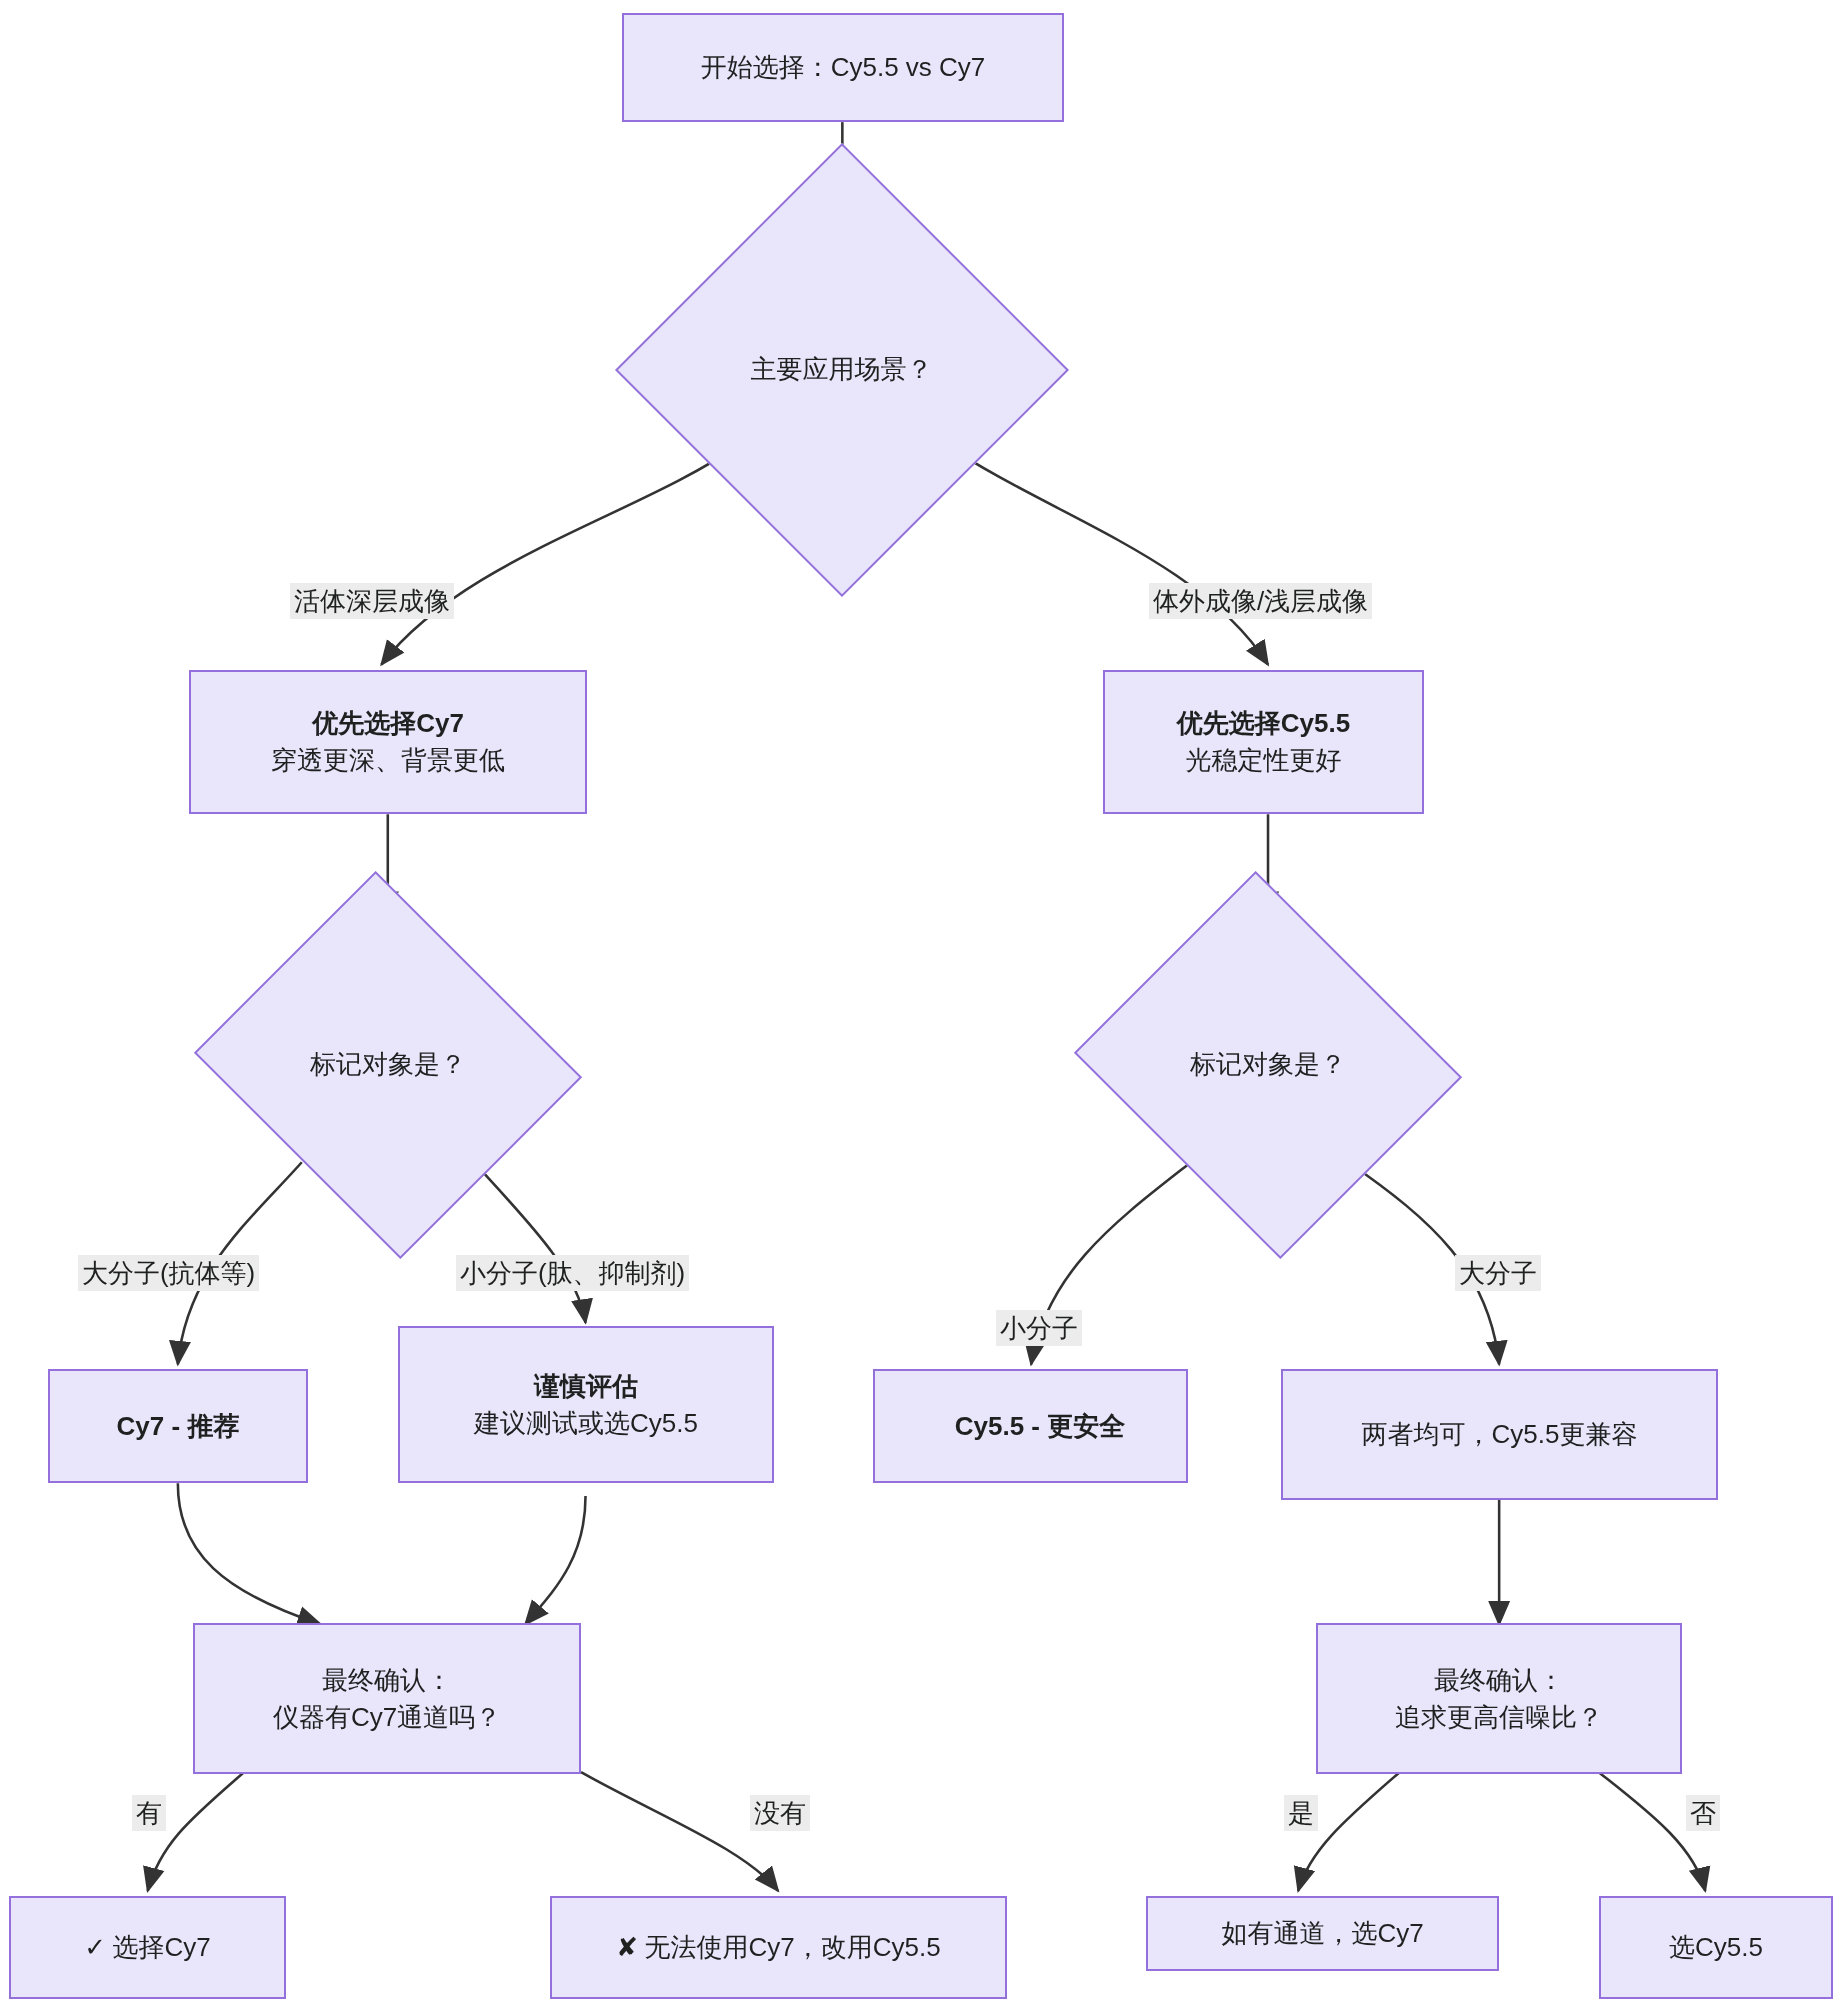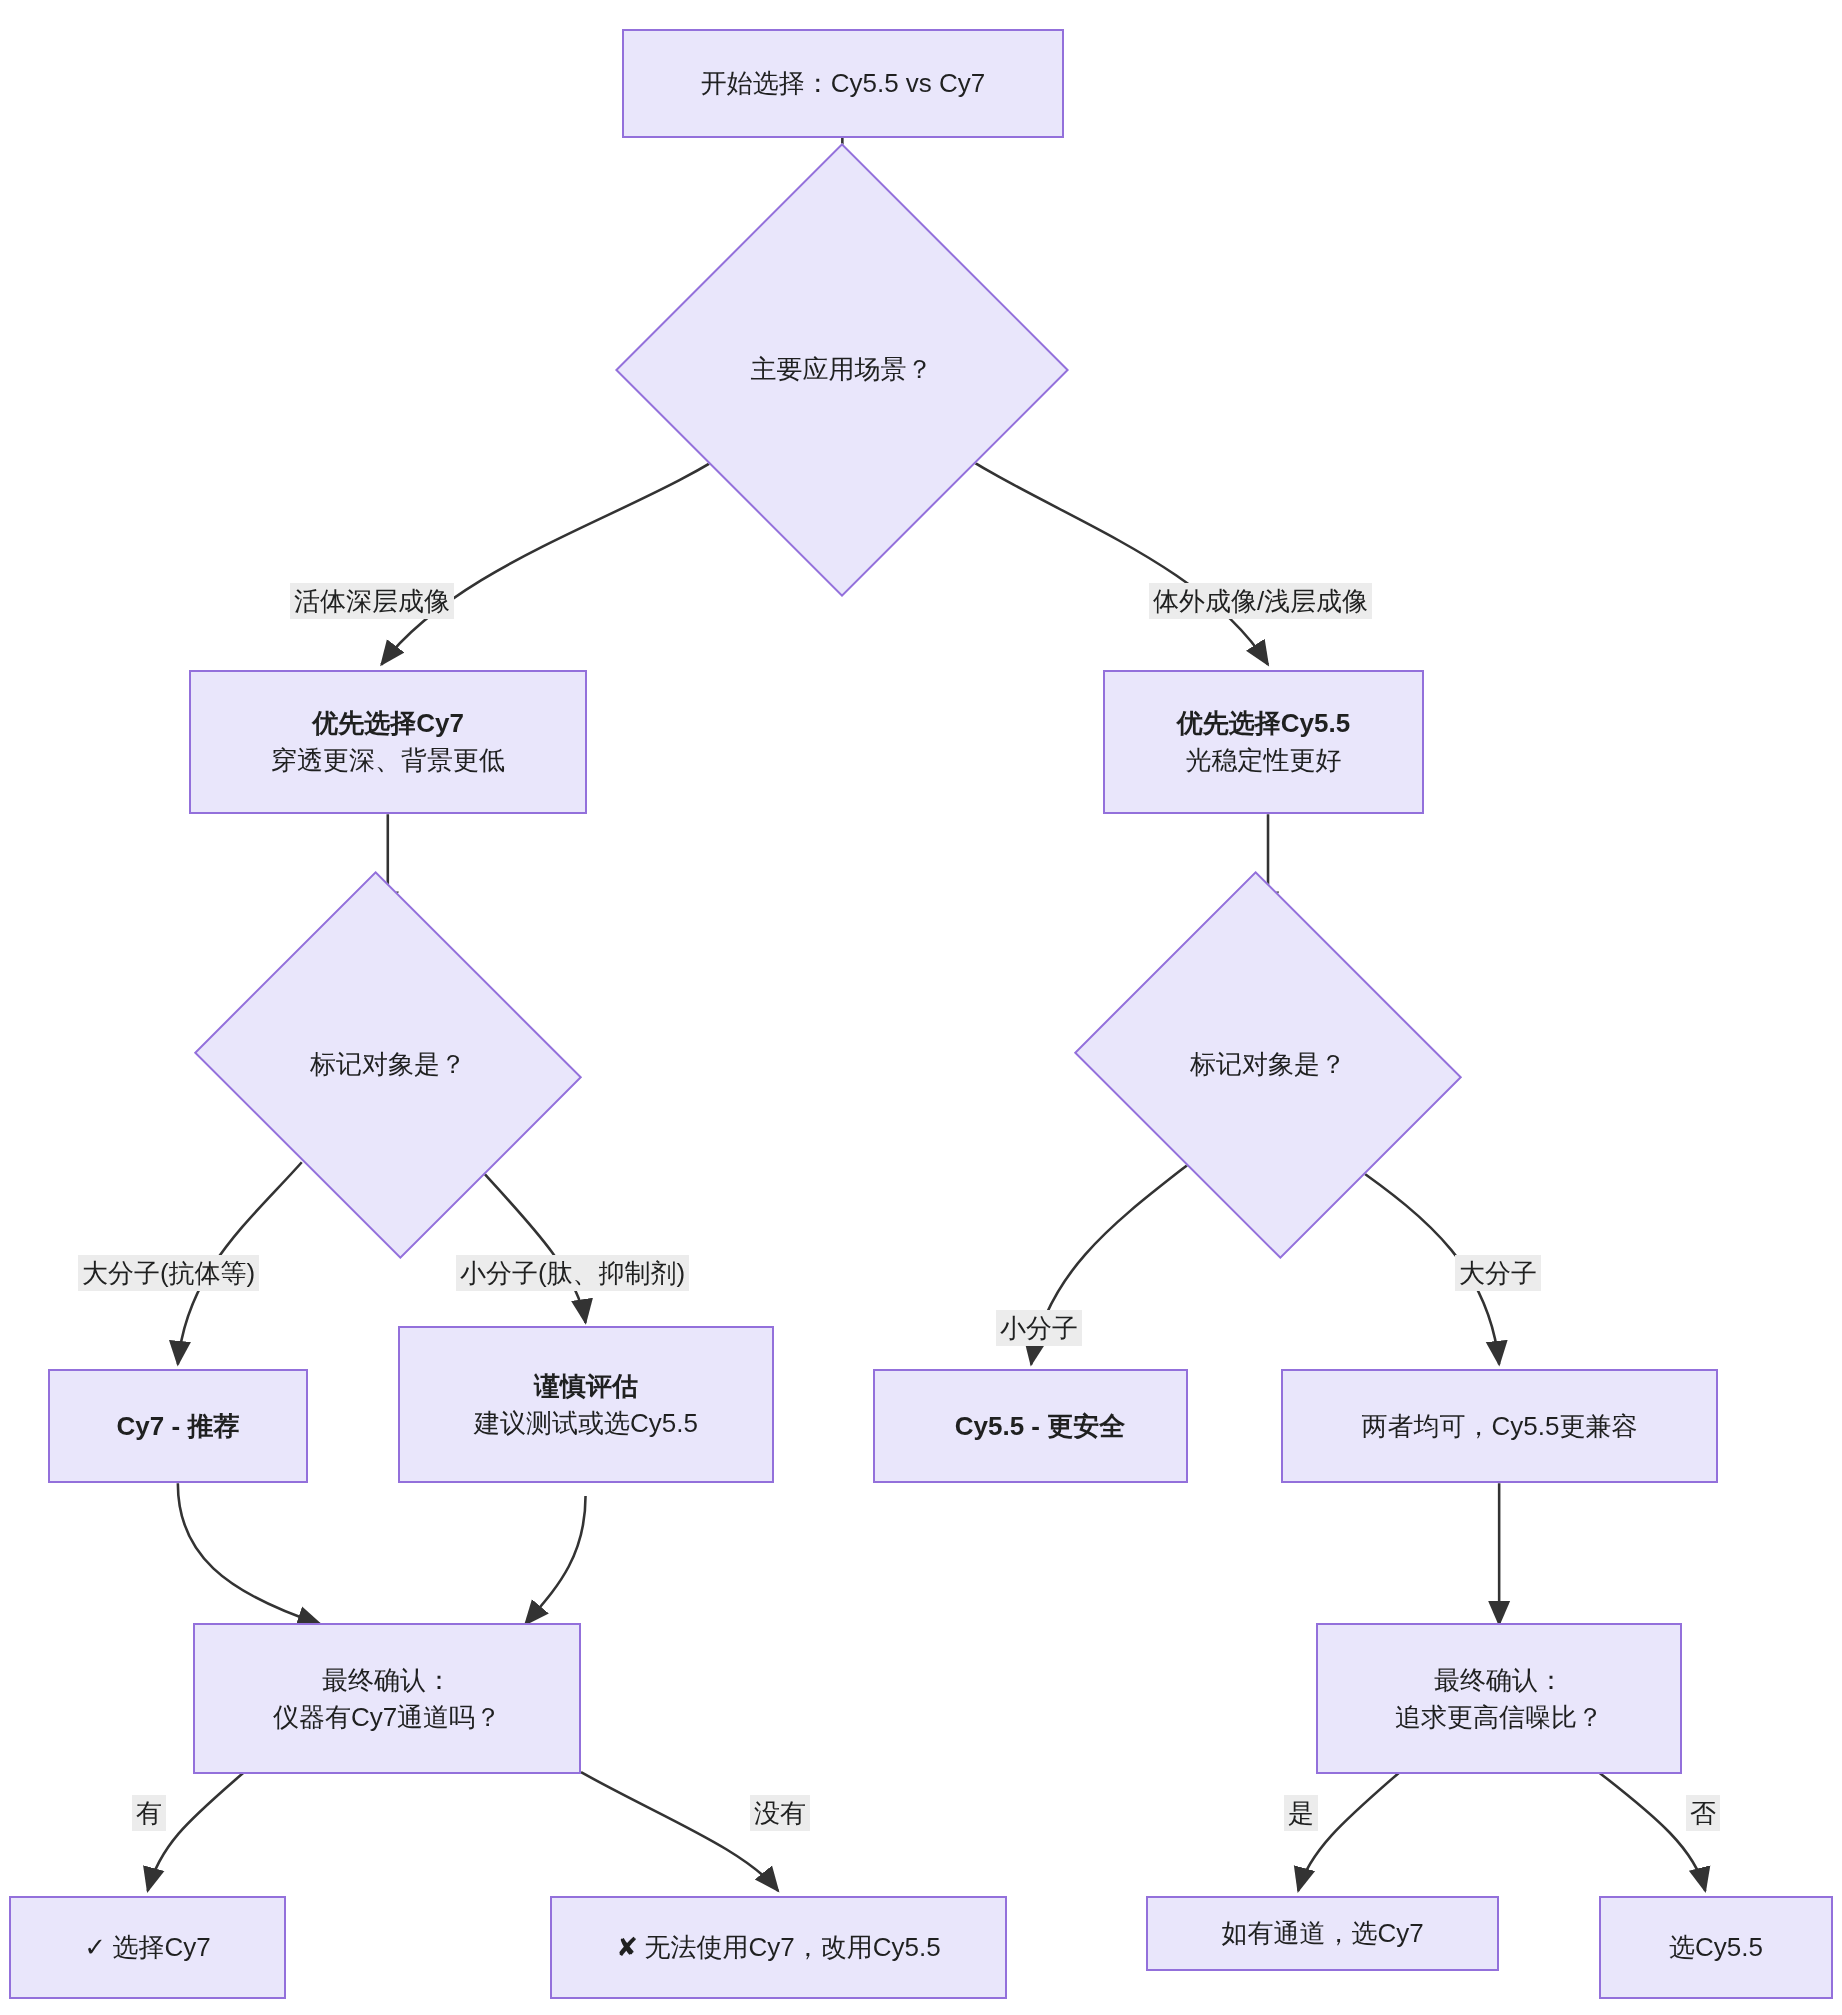--- a/index.html
+++ b/index.html
@@ -127,21 +127,21 @@
 
     <path class="edge-path" marker-end="url(#arrow)" d="M380,2760 C300,2830 250,2870 230,2945"></path>
 
     <path class="edge-path" marker-end="url(#arrow)" d="M905,2760 C1030,2830 1160,2880 1212,2945"></path>
 
     <path class="edge-path" marker-end="url(#arrow)" d="M2180,2760 C2100,2830 2040,2880 2022,2945"></path>
 
     <path class="edge-path" marker-end="url(#arrow)" d="M2490,2760 C2580,2830 2640,2880 2656,2945"></path>
   </svg>
 
-  <div class="node" style="left:622px;top:13px;width:442px;height:109px;margin-top:16px;">
+  <div class="node" style="left:622px;top:13px;width:442px;height:109px;">
     <span class="ln">开始选择：Cy5.5 vs Cy7</span>
   </div>
 
   <div class="diamond" style="left:681px;top:209px;width:321px;height:321px;">
     <div class="dshape"></div>
     <span class="dlabel">主要应用场景？</span>
   </div>
 
   <div class="edge-label" style="left:290px;top:583px;">
     <span>活体深层成像</span>
@@ -190,21 +190,21 @@
 
   <div class="node" style="left:398px;top:1326px;width:376px;height:157px;text-align:center;">
     <span class="ln bold">谨慎评估</span>
     <span class="ln">建议测试或选Cy5.5</span>
   </div>
 
   <div class="node" style="left:873px;top:1369px;width:315px;height:114px;padding-left:28px;">
     <span class="ln bold">Cy5.5 - 更安全</span>
   </div>
 
-  <div class="node" style="left:1281px;top:1369px;width:437px;height:114px;">
+  <div class="node" style="left:1281px;top:1369px;width:437px;height:131px;">
     <span class="ln">两者均可，Cy5.5更兼容</span>
   </div>
 
   <div class="node" style="left:193px;top:1623px;width:388px;height:151px;">
     <span class="ln">最终确认：</span>
     <span class="ln">仪器有Cy7通道吗？</span>
   </div>
 
   <div class="node" style="left:1316px;top:1623px;width:366px;height:151px;">
     <span class="ln">最终确认：</span>

